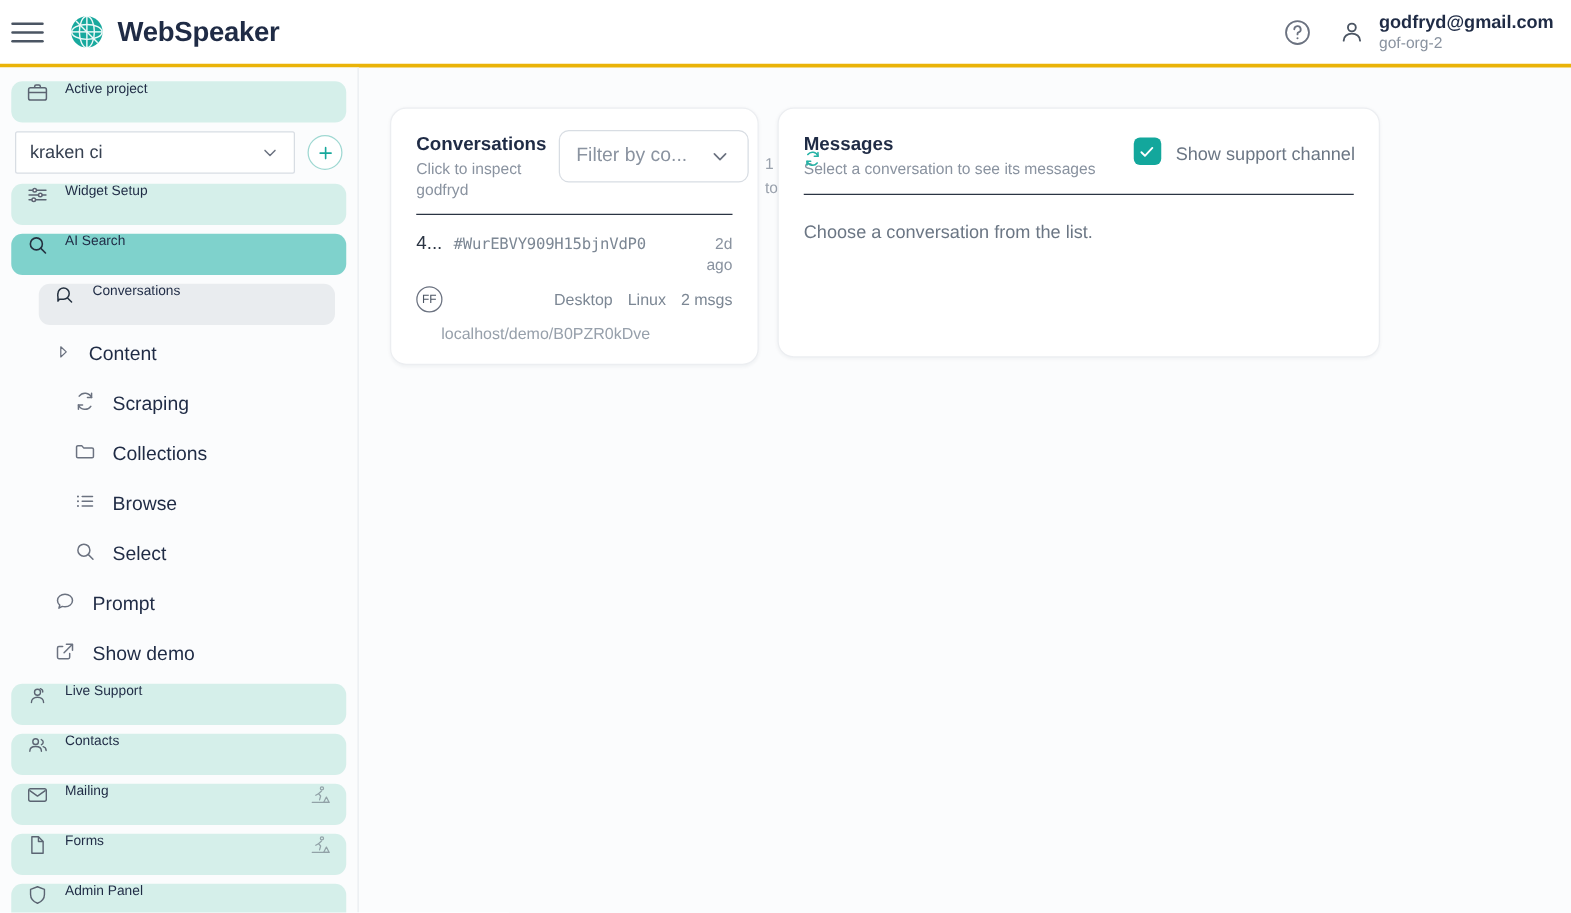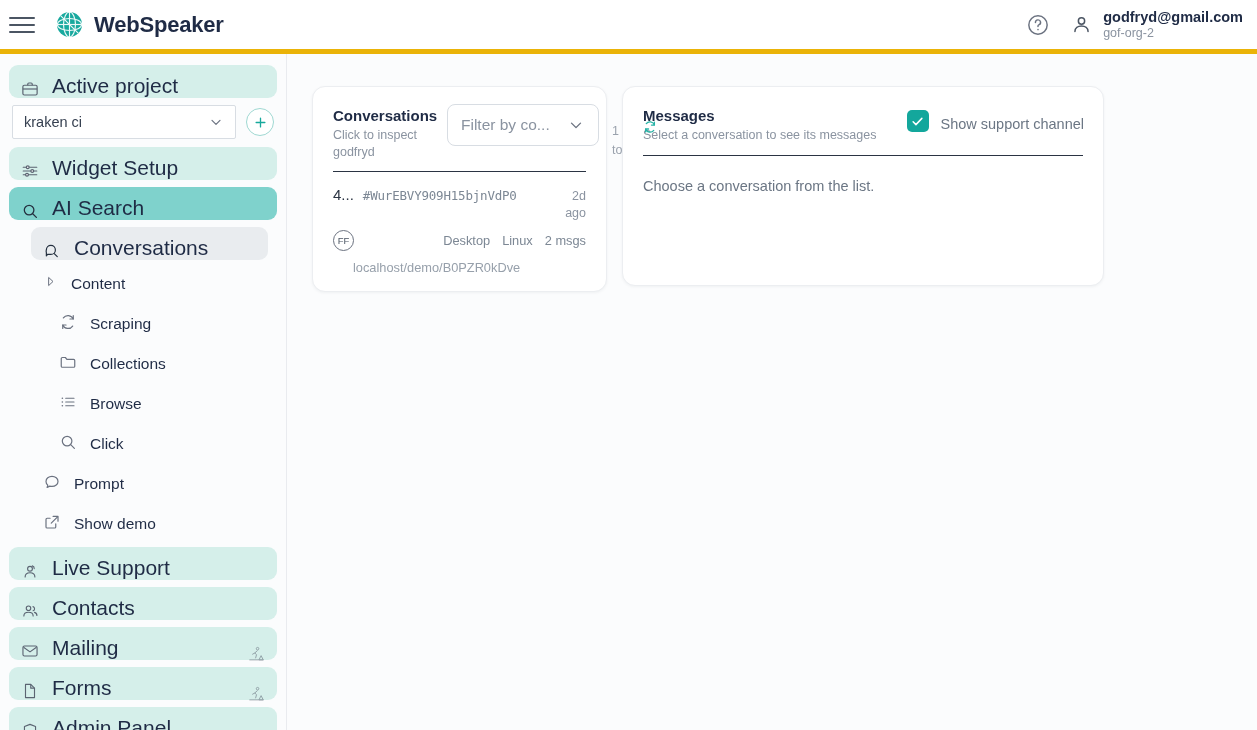--- a/index.html
+++ b/index.html
@@ -8,21 +8,21 @@
     font-family: "Liberation Sans", sans-serif;
     background: #ffffff;
     overflow: hidden;
   }
   .app { position: relative; width: 1257px; height: 730px; background:#fbfcfd; }
 
   
   .topbar {
     position: absolute; top: 0; left: 0; width: 1257px; height: 54px;
     background: #ffffff;
-    border-bottom: 5px solid #eab308;
+    border-bottom: 3px solid #eab308;
     display: flex; align-items: center;
   }
   .hamburger {
     width: 26px; height: 26px; margin-left: 9px;
     display: flex; flex-direction: column; justify-content: center; gap: 5px;
     cursor: pointer;
   }
   .hamburger span { display:block; height: 2px; background:#4b5563; border-radius:1px; }
   .brand { display: flex; align-items: center; gap: 11px; margin-left: 21px; }
   .logo-glyph { width: 27px; height: 27px; display:block; }
@@ -38,24 +38,24 @@
   .acct-org { font-size: 12.5px; color:#8a93a0; }
 
   
   .sidebar {
     position: absolute; top: 54px; left: 0; width: 287px; height: 676px;
     background: #fbfcfd;
     border-right: 1px solid #e9ebef;
     padding: 11px 9px 0 9px;
   }
   .nav-item {
-    display: flex; align-items: flex-end; gap: 13px;
+    display: flex; align-items: flex-start; gap: 13px;
     height: 33px; padding: 0 12px; margin-bottom: 7px;
     border-radius: 9px; cursor: pointer;
-    font-size: 21px; color: #1f2b45;
+    font-size: 11px; color: #1f2b45;
   }
   .nav-item.teal-soft { background: #d5efea; }
   .nav-item.teal-strong { background: #7fd2cc; }
   .nav-item.grey { background: #e9ecef; }
   .nav-item .ico { width: 18px; height: 18px; flex: none; display:flex; align-items:center; justify-content:center; }
   .nav-item .lbl { white-space: nowrap; }
   .nav-item .trailing { margin-left: auto; width: 17px; height: 17px; opacity: .55; }
 
   .sub-item {
     display:flex; align-items:center; gap: 13px;
@@ -292,21 +292,21 @@
       <span class="lbl">Browse</span>
     </div>
 
     <div class="sub-item indent-2">
       <span class="ico">
         <svg viewBox="0 0 24 24" width="18" height="18" fill="none" stroke="#6b7280" stroke-width="1.6">
           <circle cx="10.8" cy="10.8" r="6.4"></circle>
           <path d="M15.6 15.6L20.5 20.5" stroke-linecap="round"></path>
         </svg>
       </span>
-      <span class="lbl">Click</span>
+      <span class="lbl">Select</span>
     </div>
 
     <div class="sub-item indent-1">
       <span class="ico">
         <svg viewBox="0 0 24 24" width="18" height="18" fill="none" stroke="#6b7280" stroke-width="1.6">
           <path d="M4 11.2c0-3.8 3.6-6.7 8-6.7s8 2.9 8 6.7-3.6 6.7-8 6.7c-1 0-2-.15-2.9-.42L5.5 19.3l.9-3.1A6.4 6.4 0 0 1 4 11.2z" stroke-linejoin="round"></path>
         </svg>
       </span>
       <span class="lbl">Prompt</span>
     </div>

